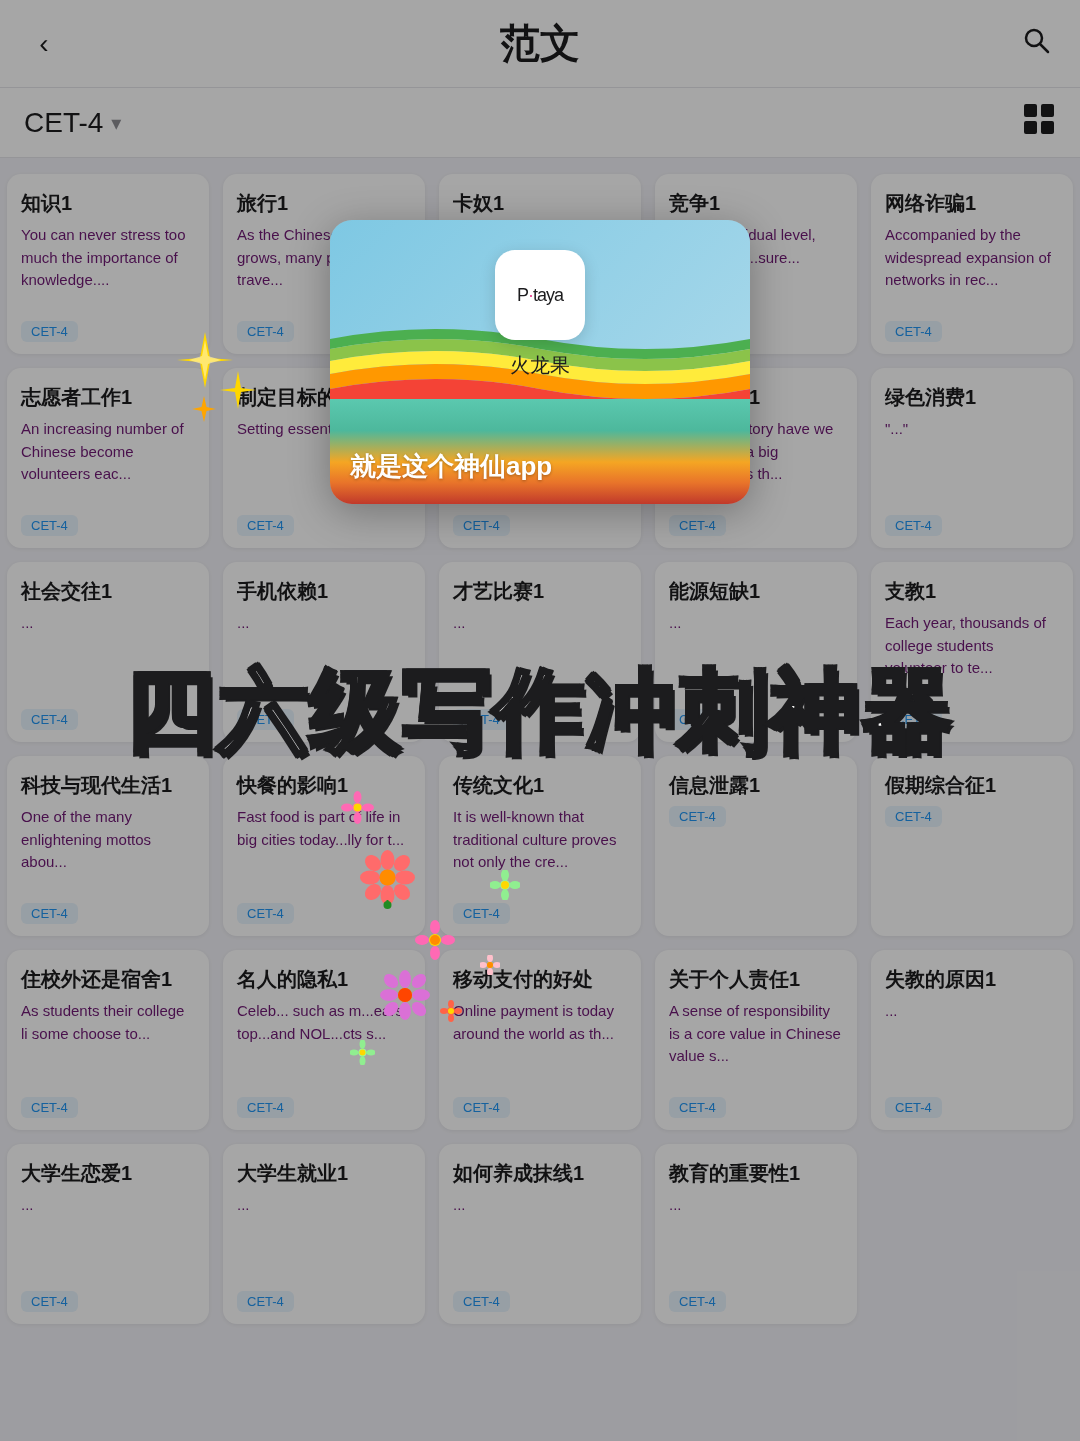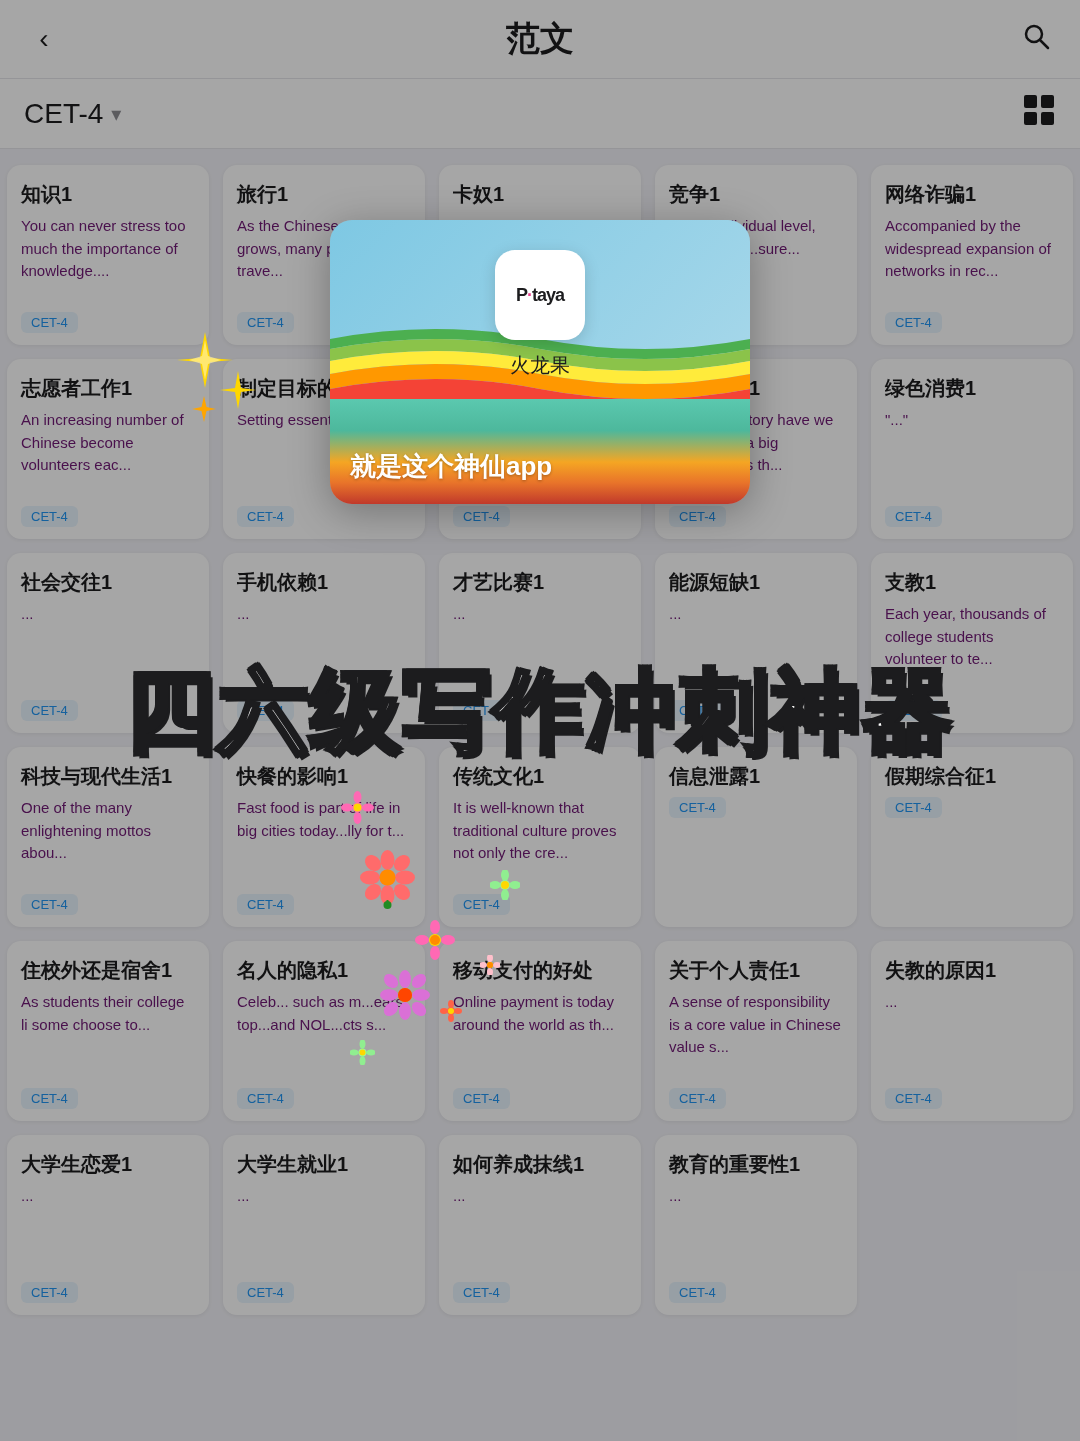--- a/index.html
+++ b/index.html
@@ -16,21 +16,21 @@
       display: flex;
       align-items: center;
       justify-content: space-between;
       padding: 16px 24px;
       border-bottom: 1px solid #e5e5ea;
       position: sticky;
       top: 0;
       z-index: 10;
     }
     .header-title {
-      font-size: 34px;
+      font-size: 40px;
       font-weight: 600;
       color: #1c1c1e;
       text-align: center;
     }
     .header-icon {
       font-size: 28px;
       color: #1c1c1e;
       cursor: pointer;
       width: 40px;
       text-align: center;
@@ -377,21 +377,21 @@
       <div class="card-excerpt">...</div>
       <span class="card-badge">CET-4</span>
     </div>
   </div>
 
 <div class="overlay-backdrop"></div>
 
 <div class="popup-card">
   <div class="popup-top">
     <div class="app-icon-wrapper">
-      <span style="font-size:18px;font-weight:700;color:#1c1c1e;">P<span style="color:#e83e8c;">·</span>taya</span>
+      <span style="font-size:18px;font-weight:400;color:#1c1c1e;">P<span style="color:#e83e8c;">·</span>taya</span>
     </div>
     <span class="app-name">火龙果</span>
 
     <svg class="rainbow-svg" viewBox="0 0 420 100" preserveAspectRatio="none">
       <path d="M0,40 Q105,20 210,40 Q315,60 420,40 L420,50 Q315,70 210,50 Q105,30 0,50 Z" fill="#4caf50"></path>
       <path d="M0,50 Q105,30 210,50 Q315,70 420,50 L420,62 Q315,82 210,62 Q105,42 0,62 Z" fill="#8bc34a"></path>
       <path d="M0,62 Q105,42 210,62 Q315,82 420,62 L420,75 Q315,95 210,75 Q105,55 0,75 Z" fill="#ffeb3b"></path>
       <path d="M0,75 Q105,55 210,75 Q315,95 420,75 L420,90 Q315,110 210,90 Q105,70 0,90 Z" fill="#ff9800"></path>
       <path d="M0,90 Q105,70 210,90 Q315,110 420,90 L420,100 L0,100 Z" fill="#f44336"></path>
     </svg>

